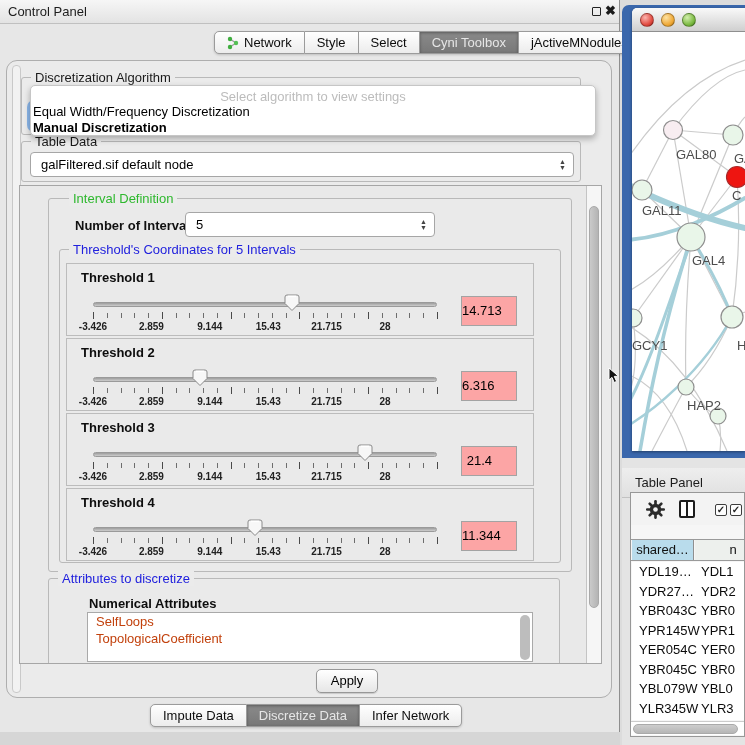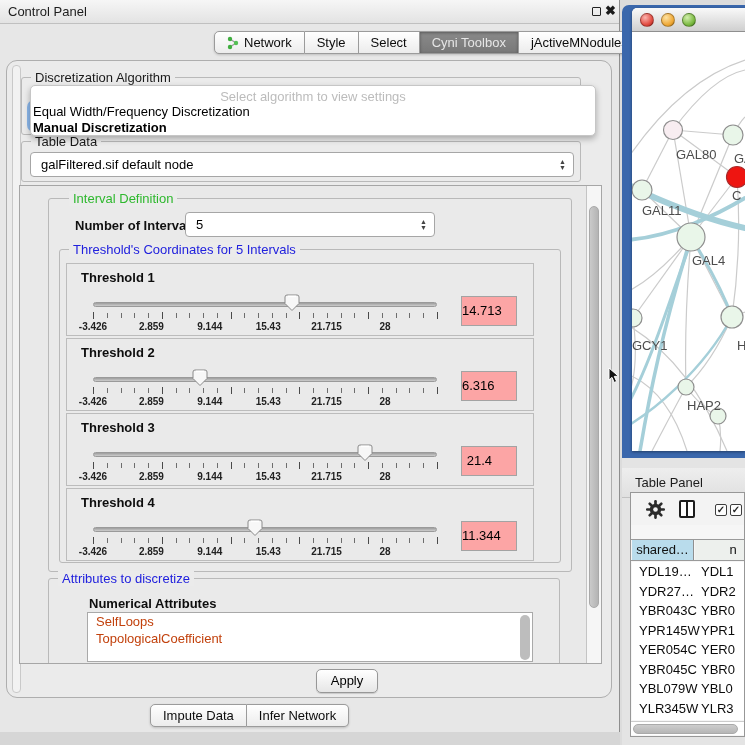--- a/index.html
+++ b/index.html
@@ -396,20 +396,23 @@
           <div class="thumb"></div>
         </div>
       </div>
 
       <div id="apply-btn">Apply</div>
     </div>
 
     <div id="bottom-tabs" class="segmented">
         <div class="seg">
           <span>Impute Data</span>
+        </div>
+        <div class="seg selected">
+          <span>Discretize Data</span>
         </div>
         <div class="seg">
           <span>Infer Network</span>
         </div>
       </div>
   </div>
   <div id="cp-bottom-strip"></div>
 
   <div id="net-frame">
     <div id="net-window">

